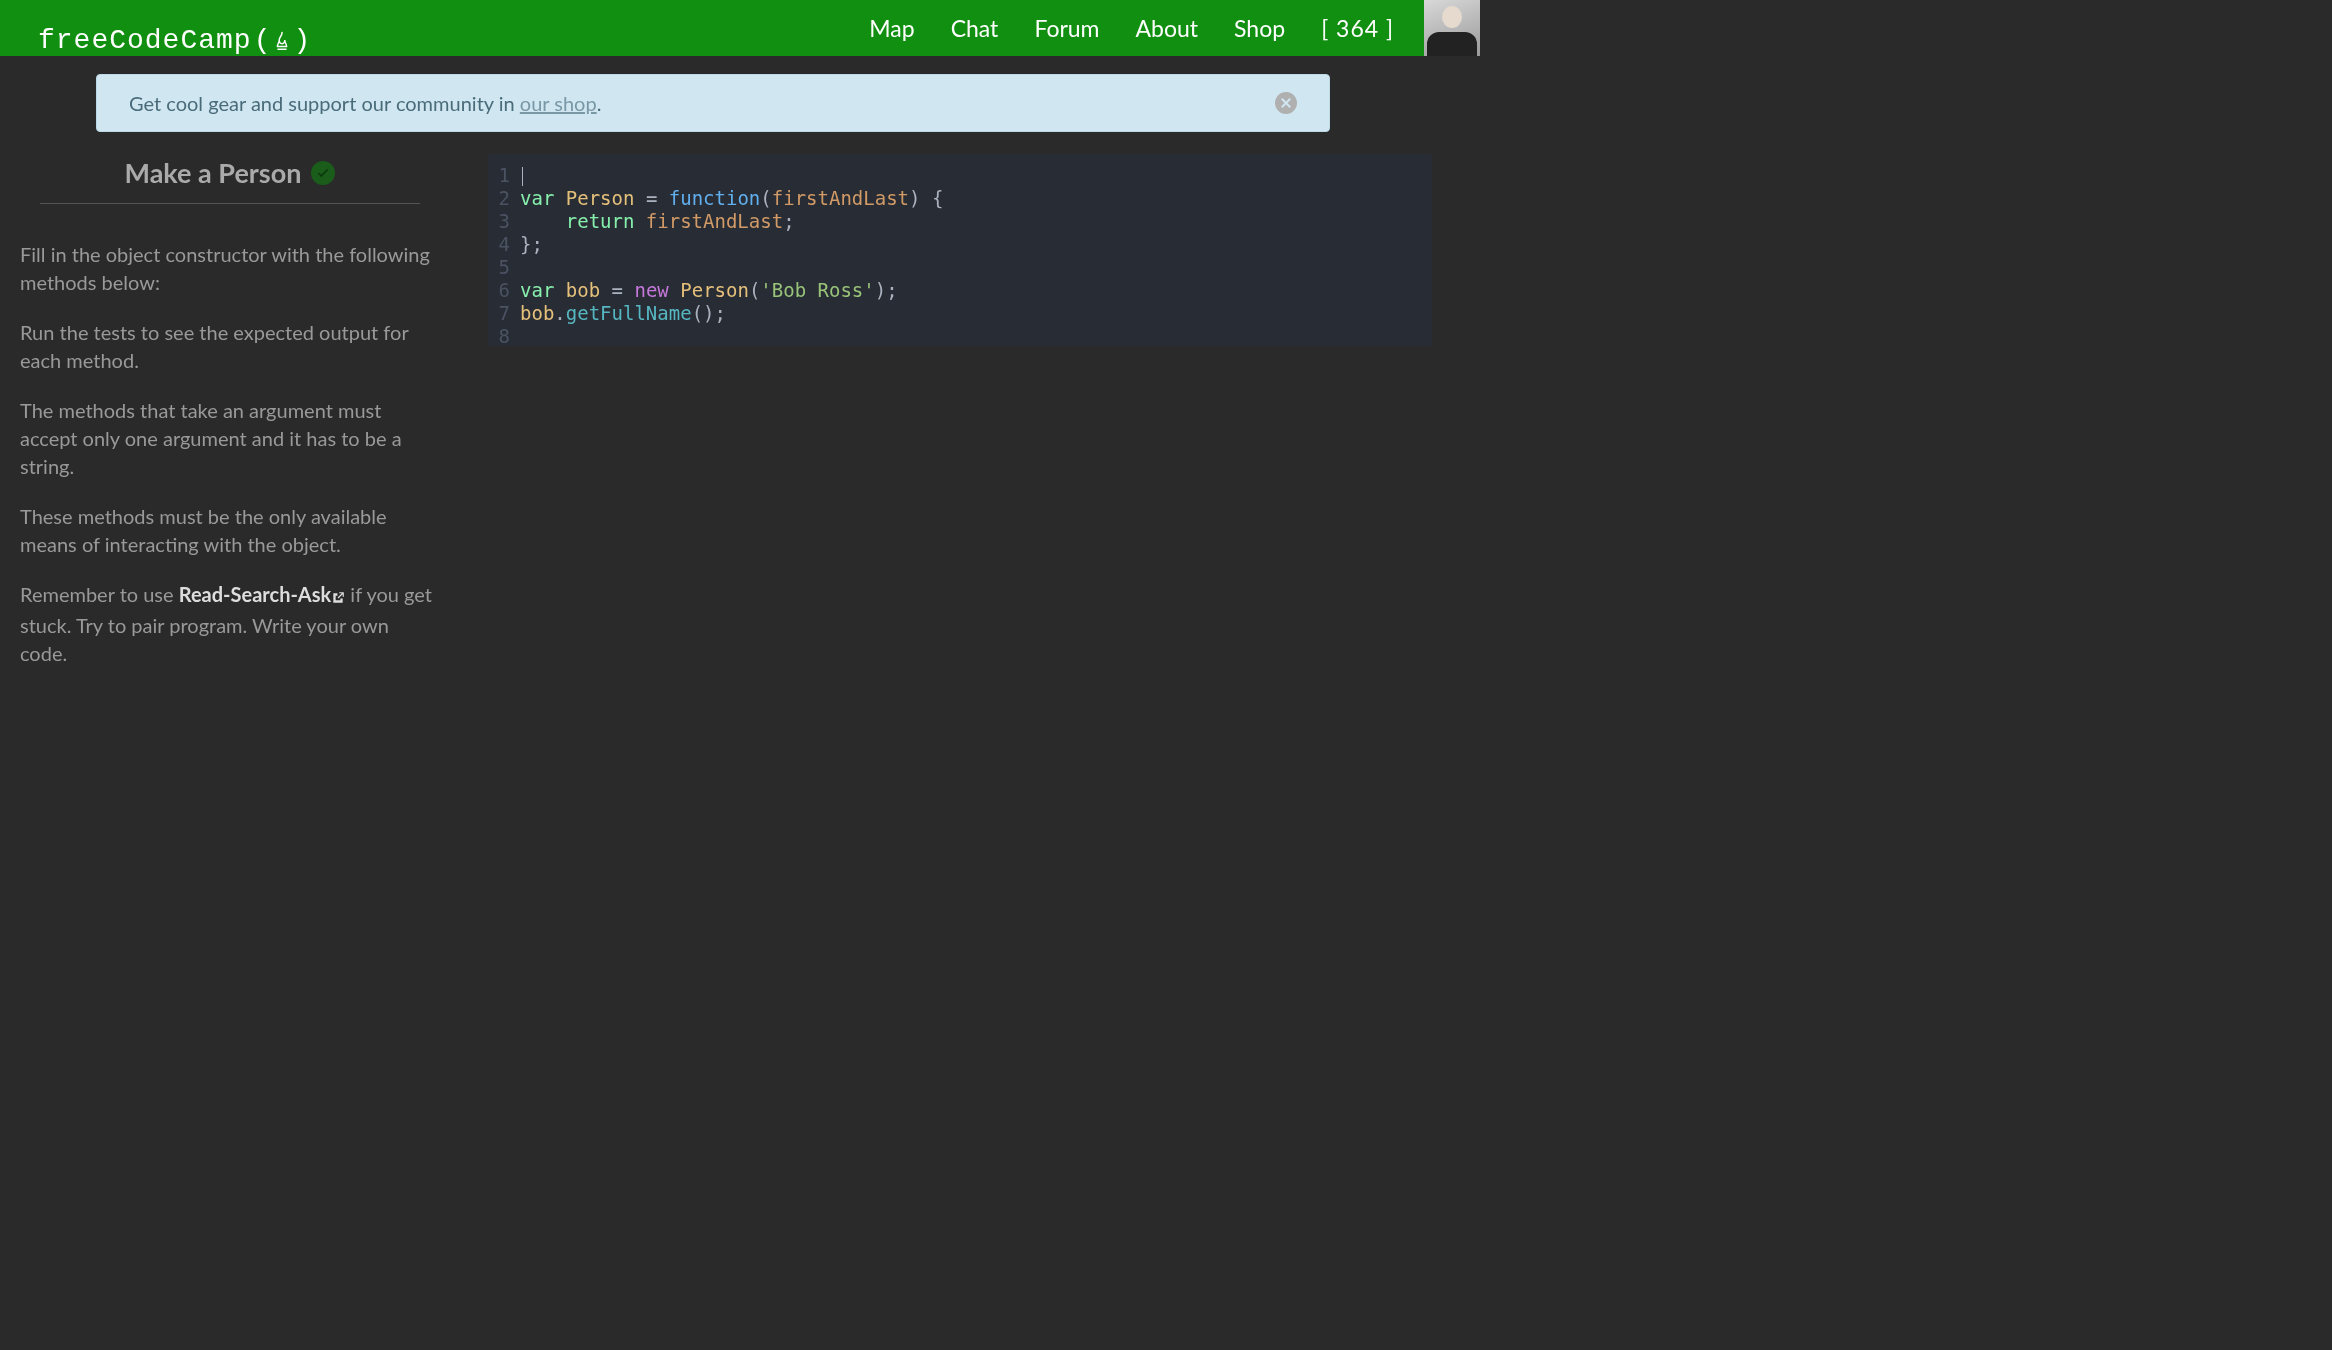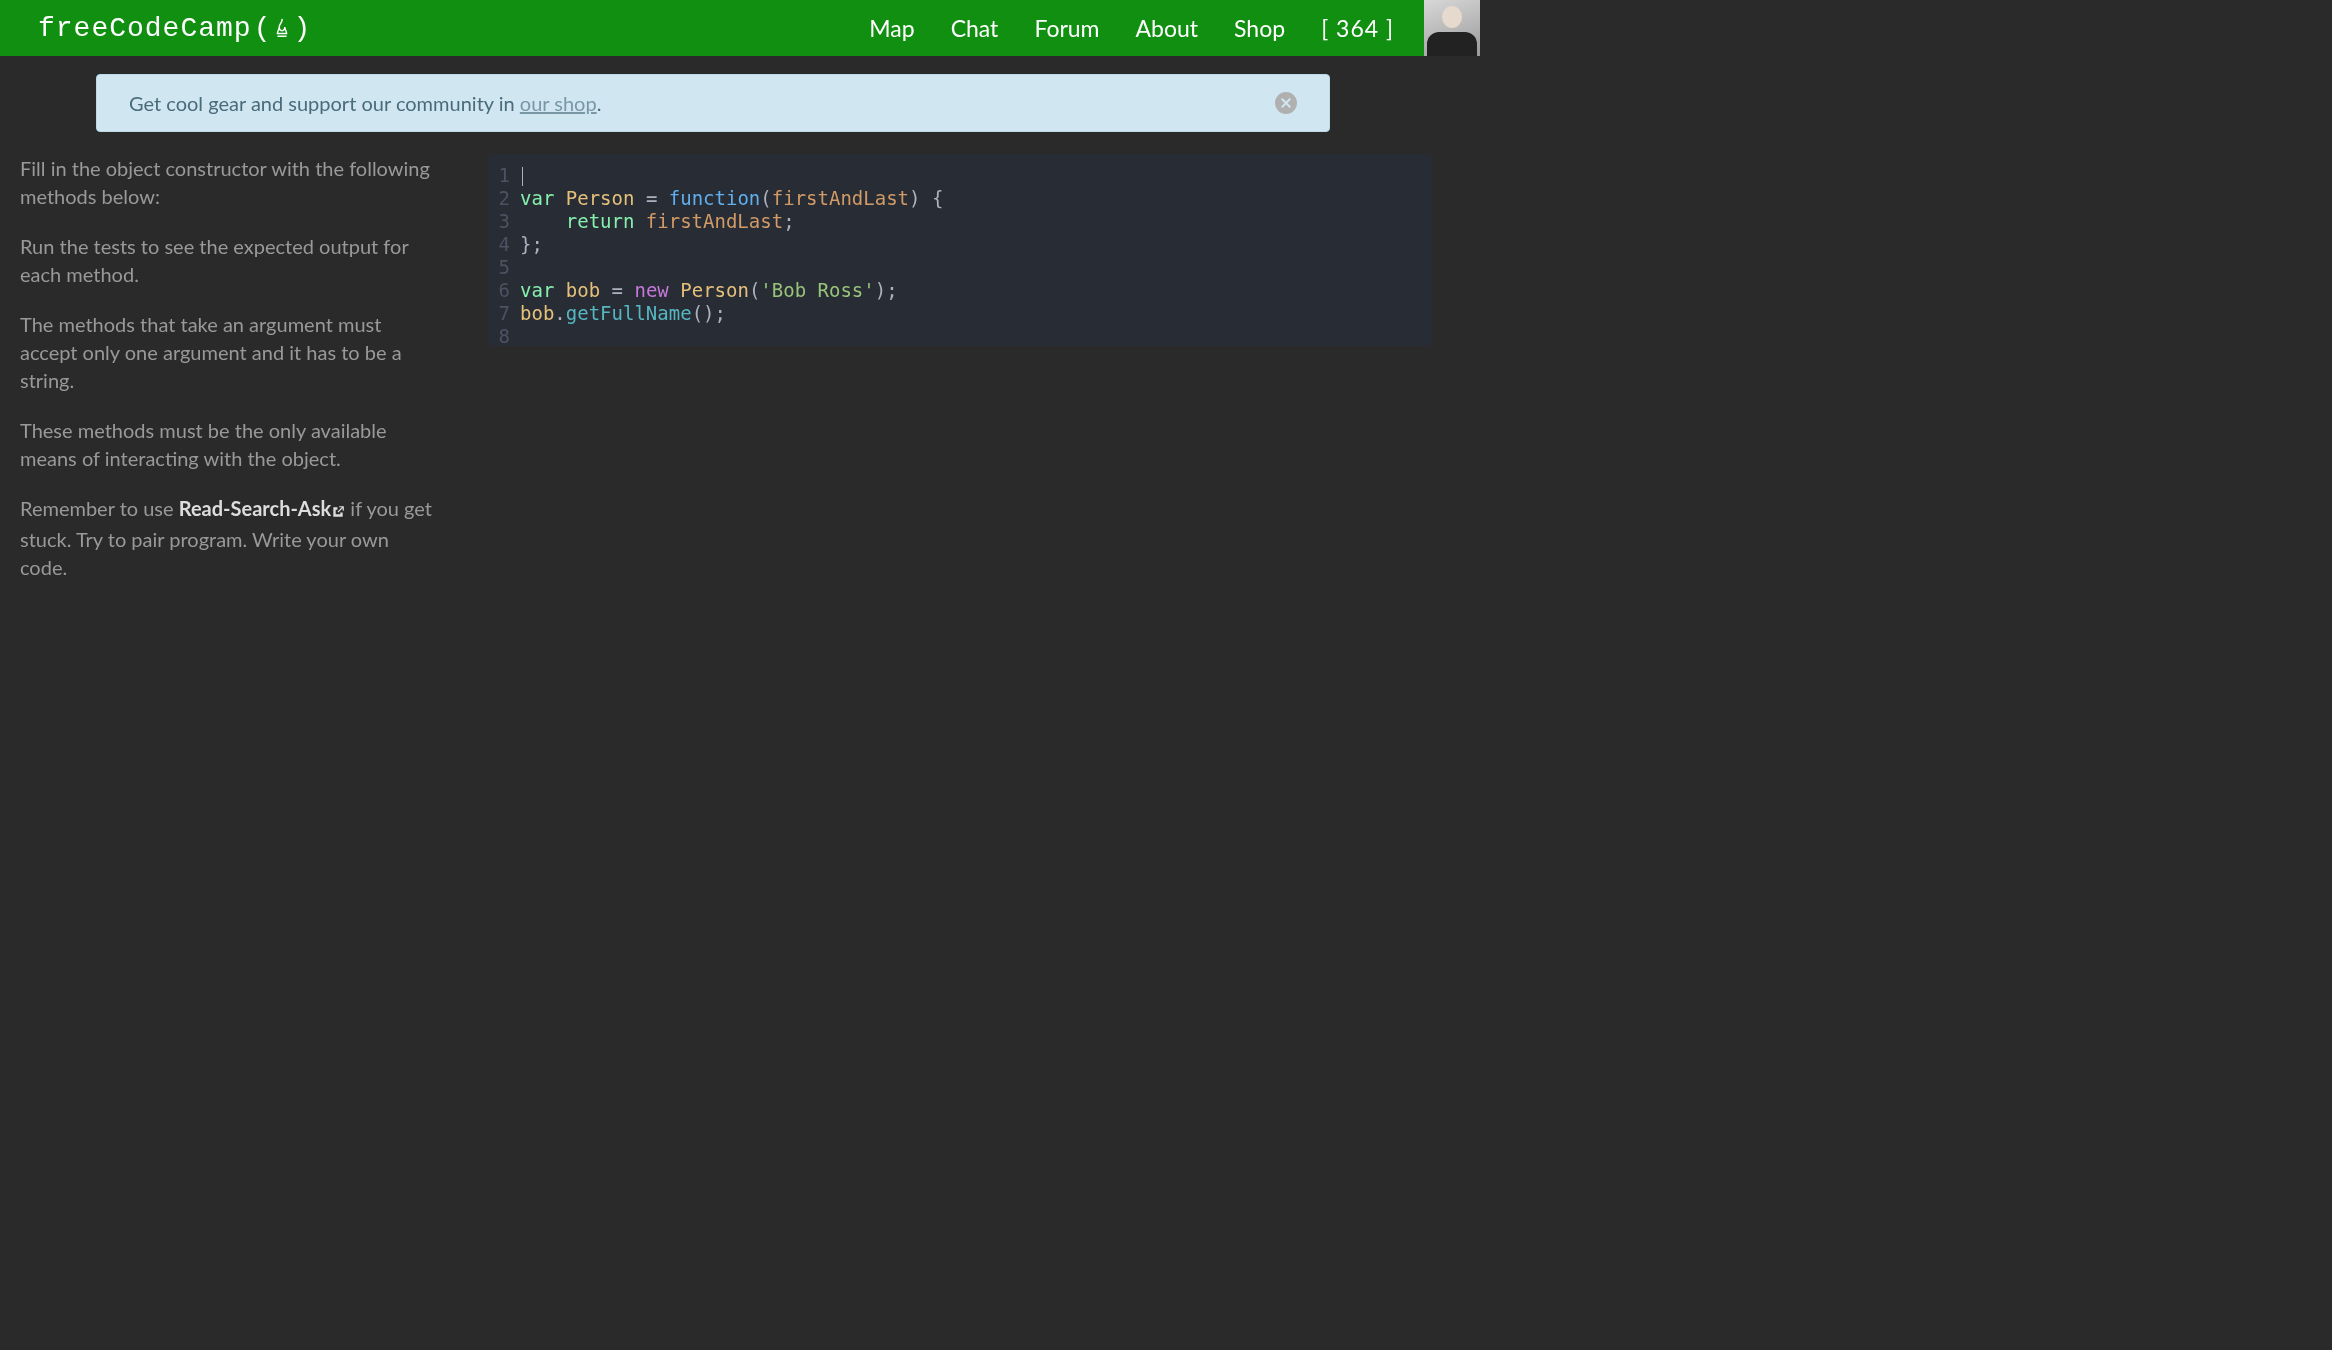--- a/index.html
+++ b/index.html
@@ -8,21 +8,21 @@
     background: #2a2a2a;
     color: #999;
     width: 1480px;
     height: 840px;
     overflow: hidden;
   }
   .navbar {
     background: #118f11;
     height: 56px;
     display: flex;
-    align-items: center;
+    align-items: flex-end;
     padding-left: 38px;
   }
   .brand {
     font-family: "Courier New", monospace;
     font-size: 28px;
     font-weight: 500;
     color: #fff;
     letter-spacing: 1px;
     display: flex;
     align-items: center;
@@ -197,20 +197,28 @@
 
 <div class="banner">
   <span>
     <span>Get cool gear and support our community in </span><a href="#">our shop</a><span>.</span>
   </span>
   <span class="banner-close"></span>
 </div>
 
 <div class="content">
   <div class="left-panel">
+    <h2 class="challenge-title">
+      <span>Make a Person</span>
+      <span class="check-circle">
+        <svg viewBox="0 0 24 24">
+            <path d="M4 12l5 5L20 6" fill="none" stroke="#0d3a0d" stroke-width="3"></path>
+          </svg>
+      </span>
+    </h2>
     <div class="instructions">
       <p>Fill in the object constructor with the following methods below:</p>
       <p>Run the tests to see the expected output for each method.</p>
       <p>The methods that take an argument must accept only one argument and it has to be a string.</p>
       <p>These methods must be the only available means of interacting with the object.</p>
       <p>
         <span>Remember to use </span><strong><span>Read-Search-Ask</span><span class="ext-icon"> <svg width="14" height="14" viewBox="0 0 24 24">
                 <path d="M14 3h7v7M21 3l-9 9M5 5h5v2H7v10h10v-3h2v5H5z" fill="none" stroke="#ddd" stroke-width="2"></path>
               </svg></span></strong><span> if you get stuck. Try to pair program. Write your own code.</span>
       </p>

